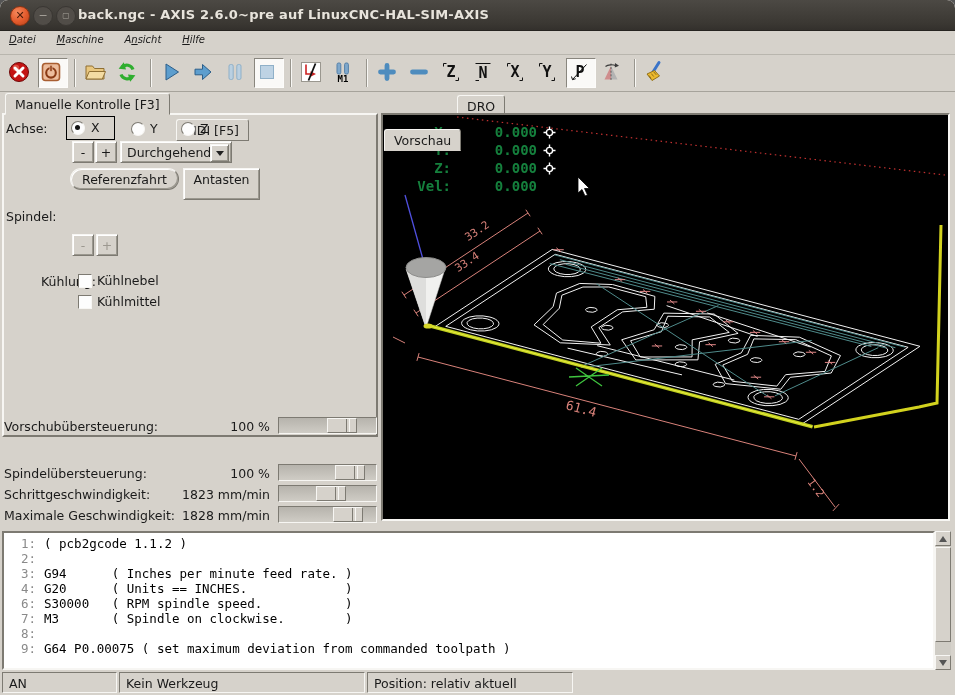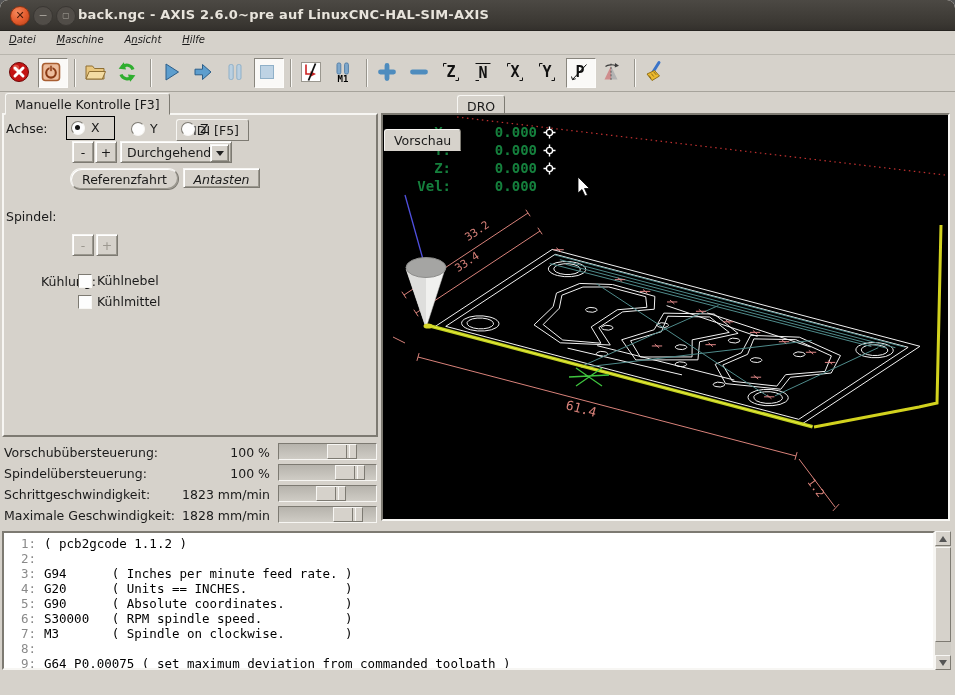--- a/index.html
+++ b/index.html
@@ -267,33 +267,33 @@
 
   <div class="btn raised" style="left:72px;top:141px;width:22px;height:22px;">-</div>
   <div class="btn raised" style="left:95px;top:141px;width:22px;height:22px;">+</div>
   <div id="jog-mode" class="raised">
     <span>Durchgehend</span>
     <span class="arrowbox raised">
         <span class="arr"></span>
       </span>
   </div>
   <div class="btn raised" style="left:70px;top:168px;width:109px;height:22px;border-radius:11px;">Referenzfahrt</div>
-  <div class="btn raised" style="left:183px;top:168px;width:77px;height:20px;font-style:italic;">Antasten</div>
+  <div class="btn raised" style="left:183px;top:168px;width:77px;height:32px;">Antasten</div>
 
   <span class="lbl" style="left:6px;top:209px;">Spindel:</span>
   <div class="btn raised disabled" style="left:72px;top:234px;width:22px;height:22px;">-</div>
   <div class="btn raised disabled" style="left:96px;top:234px;width:22px;height:22px;">+</div>
 
   <span class="lbl" style="left:6px;top:274px;margin-left:35px;">Kühlung:</span>
   <span class="checkbox" style="left:78px;top:274px;"></span>
   <span class="lbl" style="left:97px;top:273px;">Kühlnebel</span>
   <span class="checkbox" style="left:78px;top:295px;"></span>
   <span class="lbl" style="left:97px;top:294px;">Kühlmittel</span>
 
-  <div class="slider-row" style="top:442px;text-decoration:underline;">
+  <div class="slider-row" style="top:416px;text-decoration:underline;">
     <span class="s-label">Vorschubübersteuerung:</span>
     <span class="s-value">100 %</span>
     <div class="s-trough">
         <div class="s-handle" style="left:48px;"></div>
       </div>
   </div>
   <div class="slider-row" style="top:463px;">
     <span class="s-label">Spindelübersteuerung:</span>
     <span class="s-value">100 %</span>
     <div class="s-trough">
@@ -426,30 +426,34 @@
     <div class="dro-row" style="top:63px;">
       <span class="dro-label">Vel:</span><span class="dro-value">0.000</span>
     </div>
   </div>
 
   <div id="gcode">
     <div class="gline"><span class="gnum">1:</span><span class="gtxt">( pcb2gcode 1.1.2 )</span></div>
     <div class="gline"><span class="gnum">2:</span><span class="gtxt"></span></div>
     <div class="gline"><span class="gnum">3:</span><span class="gtxt">G94      ( Inches per minute feed rate. )</span></div>
     <div class="gline"><span class="gnum">4:</span><span class="gtxt">G20      ( Units == INCHES.             )</span></div>
-    <div class="gline"><span class="gnum">5:</span><span class="gtxt">G90      ( Absolute coordinates.        )</span></div>
     <div class="gline"><span class="gnum">6:</span><span class="gtxt">S30000   ( RPM spindle speed.           )</span></div>
     <div class="gline"><span class="gnum">7:</span><span class="gtxt">M3       ( Spindle on clockwise.        )</span></div>
     <div class="gline"><span class="gnum">8:</span><span class="gtxt"></span></div>
     <div class="gline"><span class="gnum">9:</span><span class="gtxt">G64 P0.00075 ( set maximum deviation from commanded toolpath )</span></div>
   </div>
   <div id="gscroll">
     <div class="sc-btn sc-up">
         <span class="sc-tri-up"></span>
       </div>
     <div id="gthumb"></div>
     <div class="sc-btn sc-down">
         <span class="sc-tri-dn"></span>
       </div>
   </div>
 
+  <div id="statusbar">
+    <div class="st-cell" style="left:2px;width:115px;">AN</div>
+    <div class="st-cell" style="left:119px;width:246px;">Kein Werkzeug</div>
+    <div class="st-cell" style="left:367px;width:206px;">Position: relativ aktuell</div>
+  </div>
 
 </div>
 
 </body></html>

